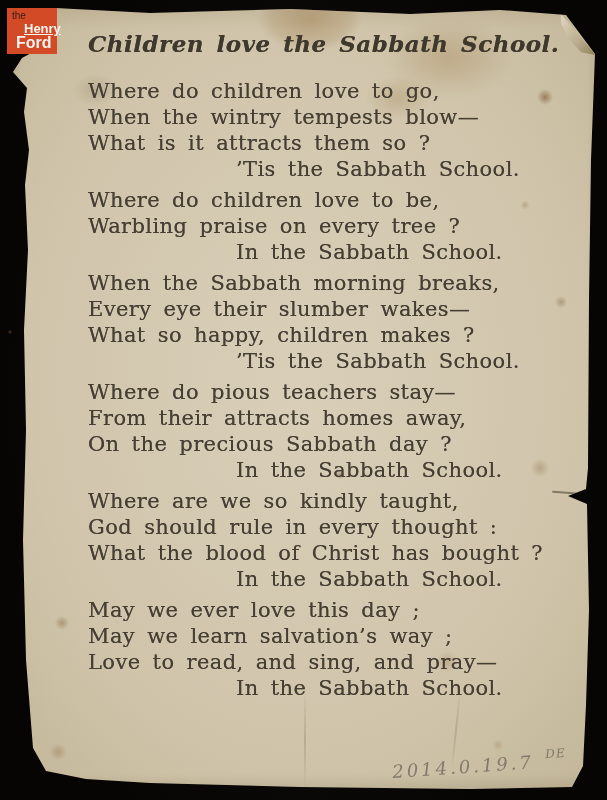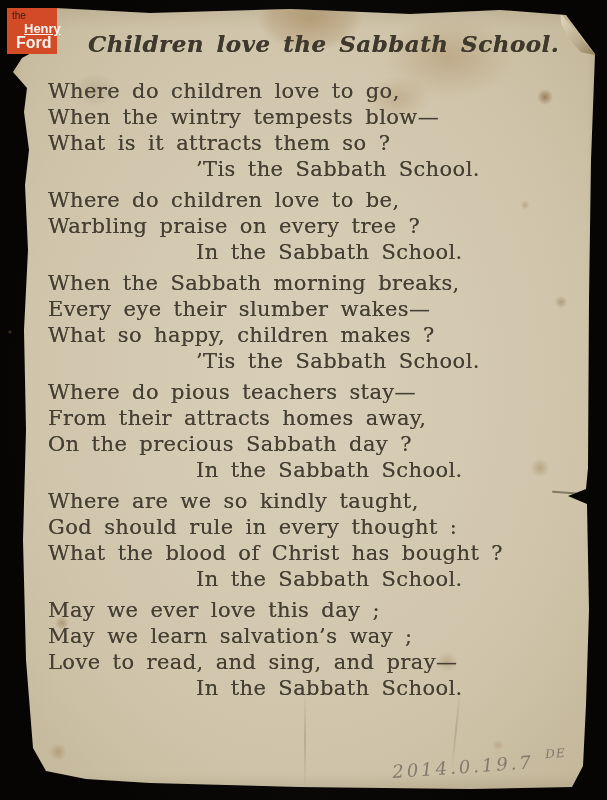--- a/index.html
+++ b/index.html
@@ -65,21 +65,21 @@
   
   #title{
     position:absolute;left:88px;top:30px;
     font-style:italic;font-weight:bold;font-size:23px;color:#3f382d;
     letter-spacing:.5px;word-spacing:4px;
     text-shadow:0 0 .6px rgba(63,56,45,.8);
   }
   #poem{position:absolute;left:48px;top:78px;width:520px;color:#453e33;
         text-shadow:0 0 .6px rgba(69,62,51,.75);}
   .stanza{margin-bottom:5px;}
-  .line{font-size:21px;line-height:26px;letter-spacing:.4px;word-spacing:5px;white-space:nowrap;}
+  .line{font-size:21px;line-height:26px;letter-spacing:.4px;word-spacing:5px;white-space:nowrap;margin-left:40px;}
   .refrain{padding-left:148px;}
 
   
   #accession{
     position:absolute;left:392px;top:752px;transform:rotate(-4deg);
     font-style:italic;font-size:18px;letter-spacing:3px;color:rgba(125,118,104,.95);
   }
   #accession .initials{font-size:12px;letter-spacing:1px;vertical-align:9px;margin-left:12px;}
 </style>
 </head>

